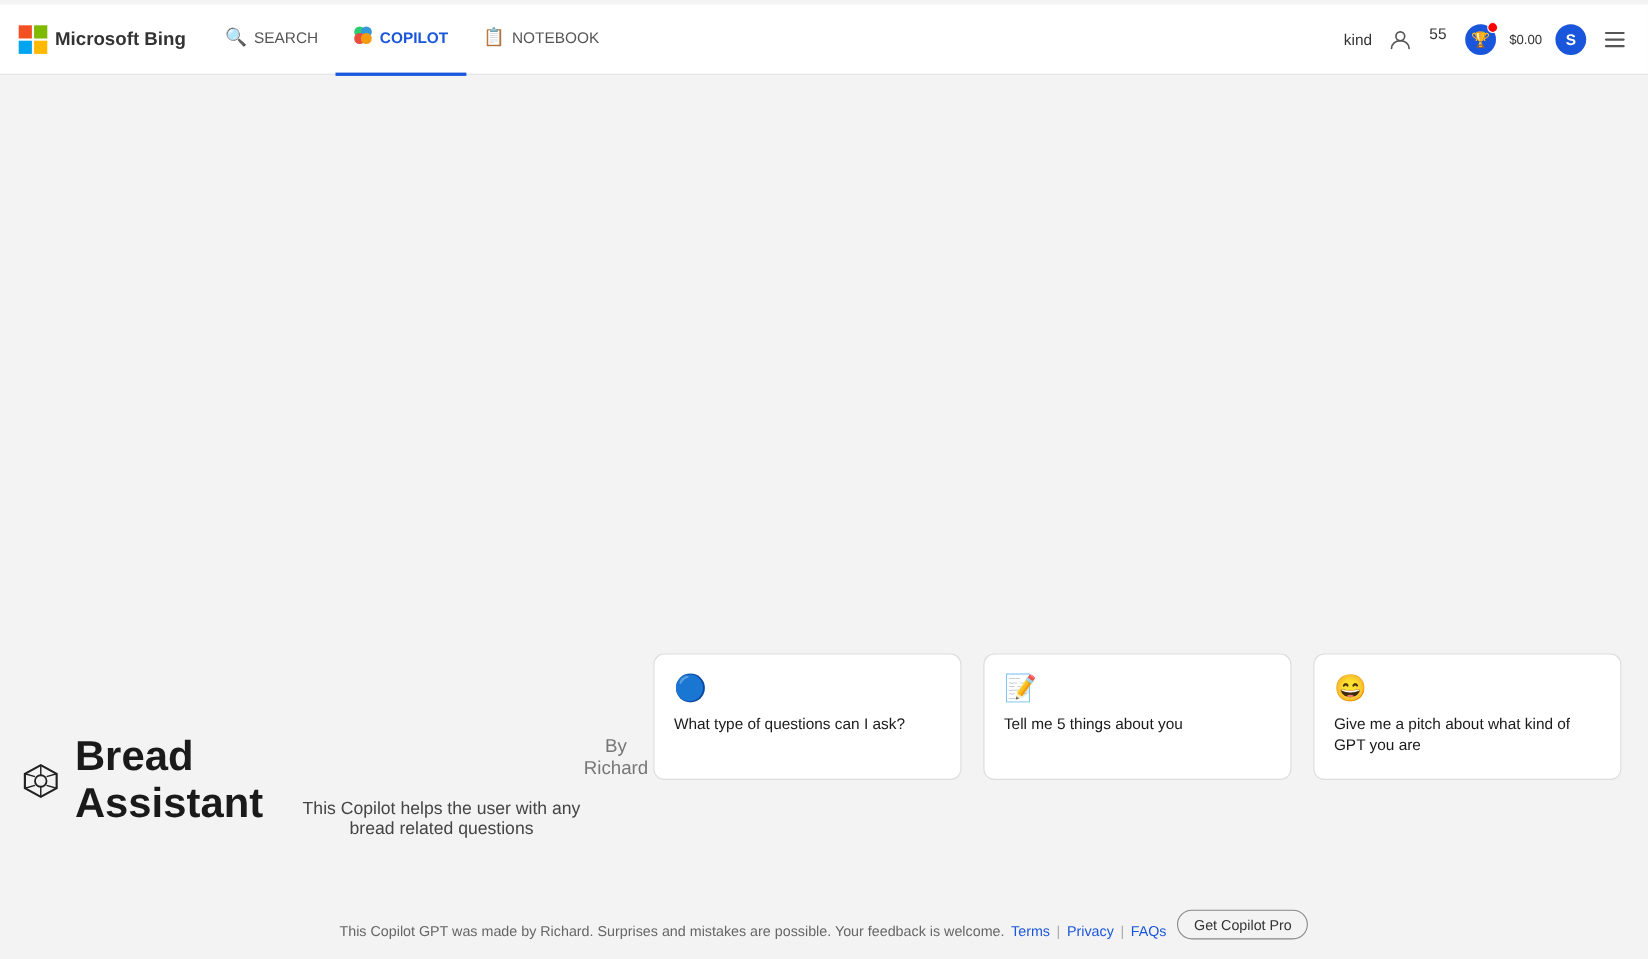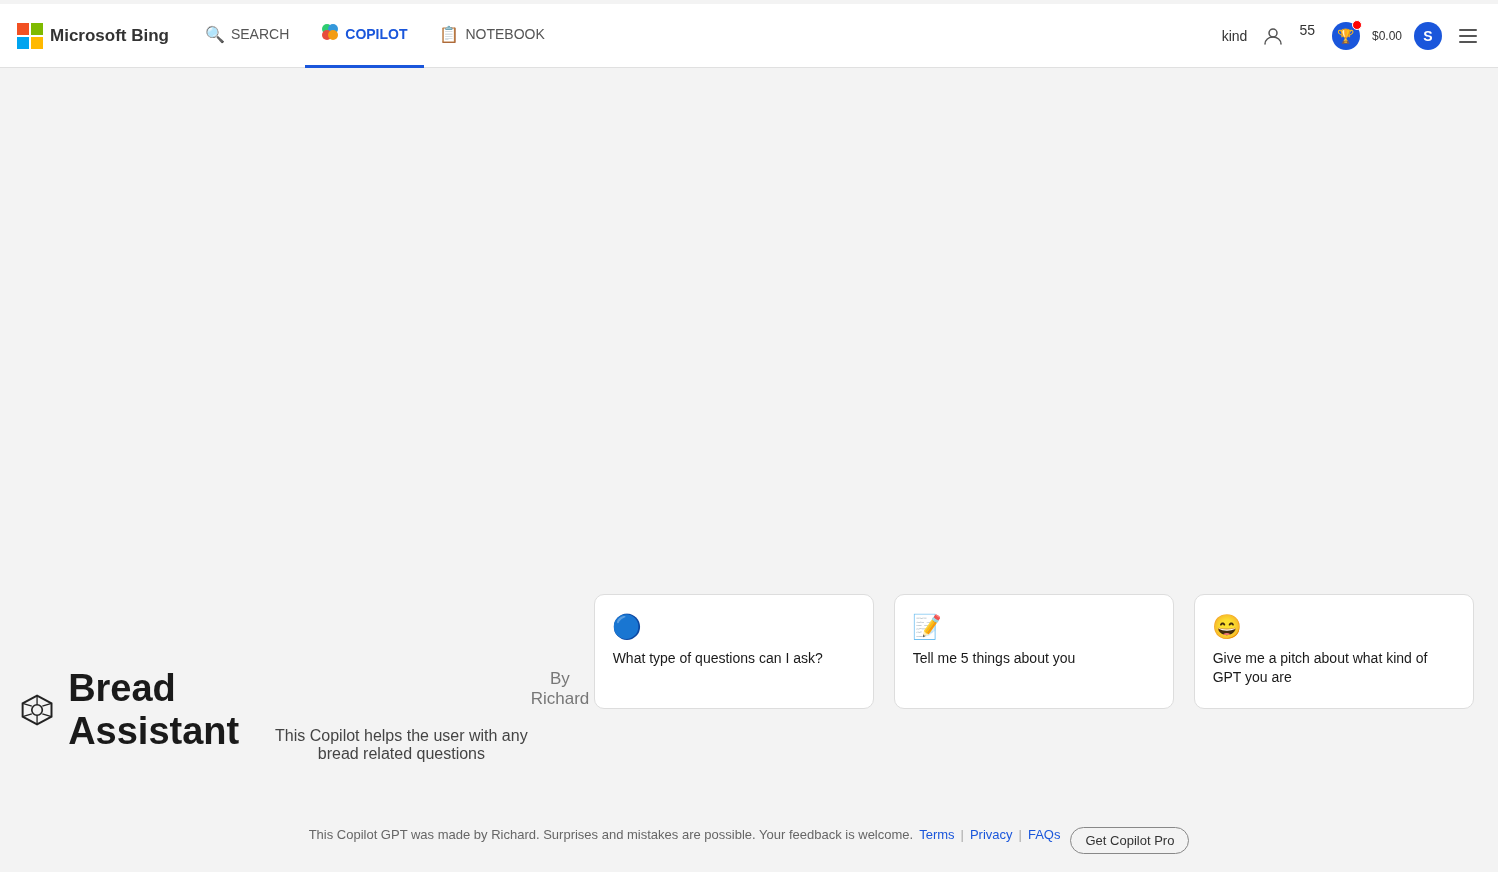--- a/index.html
+++ b/index.html
@@ -232,21 +232,21 @@
     }
 
     
     .footer {
       background: #f3f3f3;
       padding: 18px 38px;
       text-align: center;
       font-size: 13px;
       color: #666;
       display: flex;
-      align-items: flex-start;
+      align-items: flex-end;
       justify-content: center;
       gap: 6px;
       flex-wrap: wrap;
     }
     .footer-text {
       color: #666;
     }
     .footer-link {
       color: #1a56db;
       text-decoration: none;

